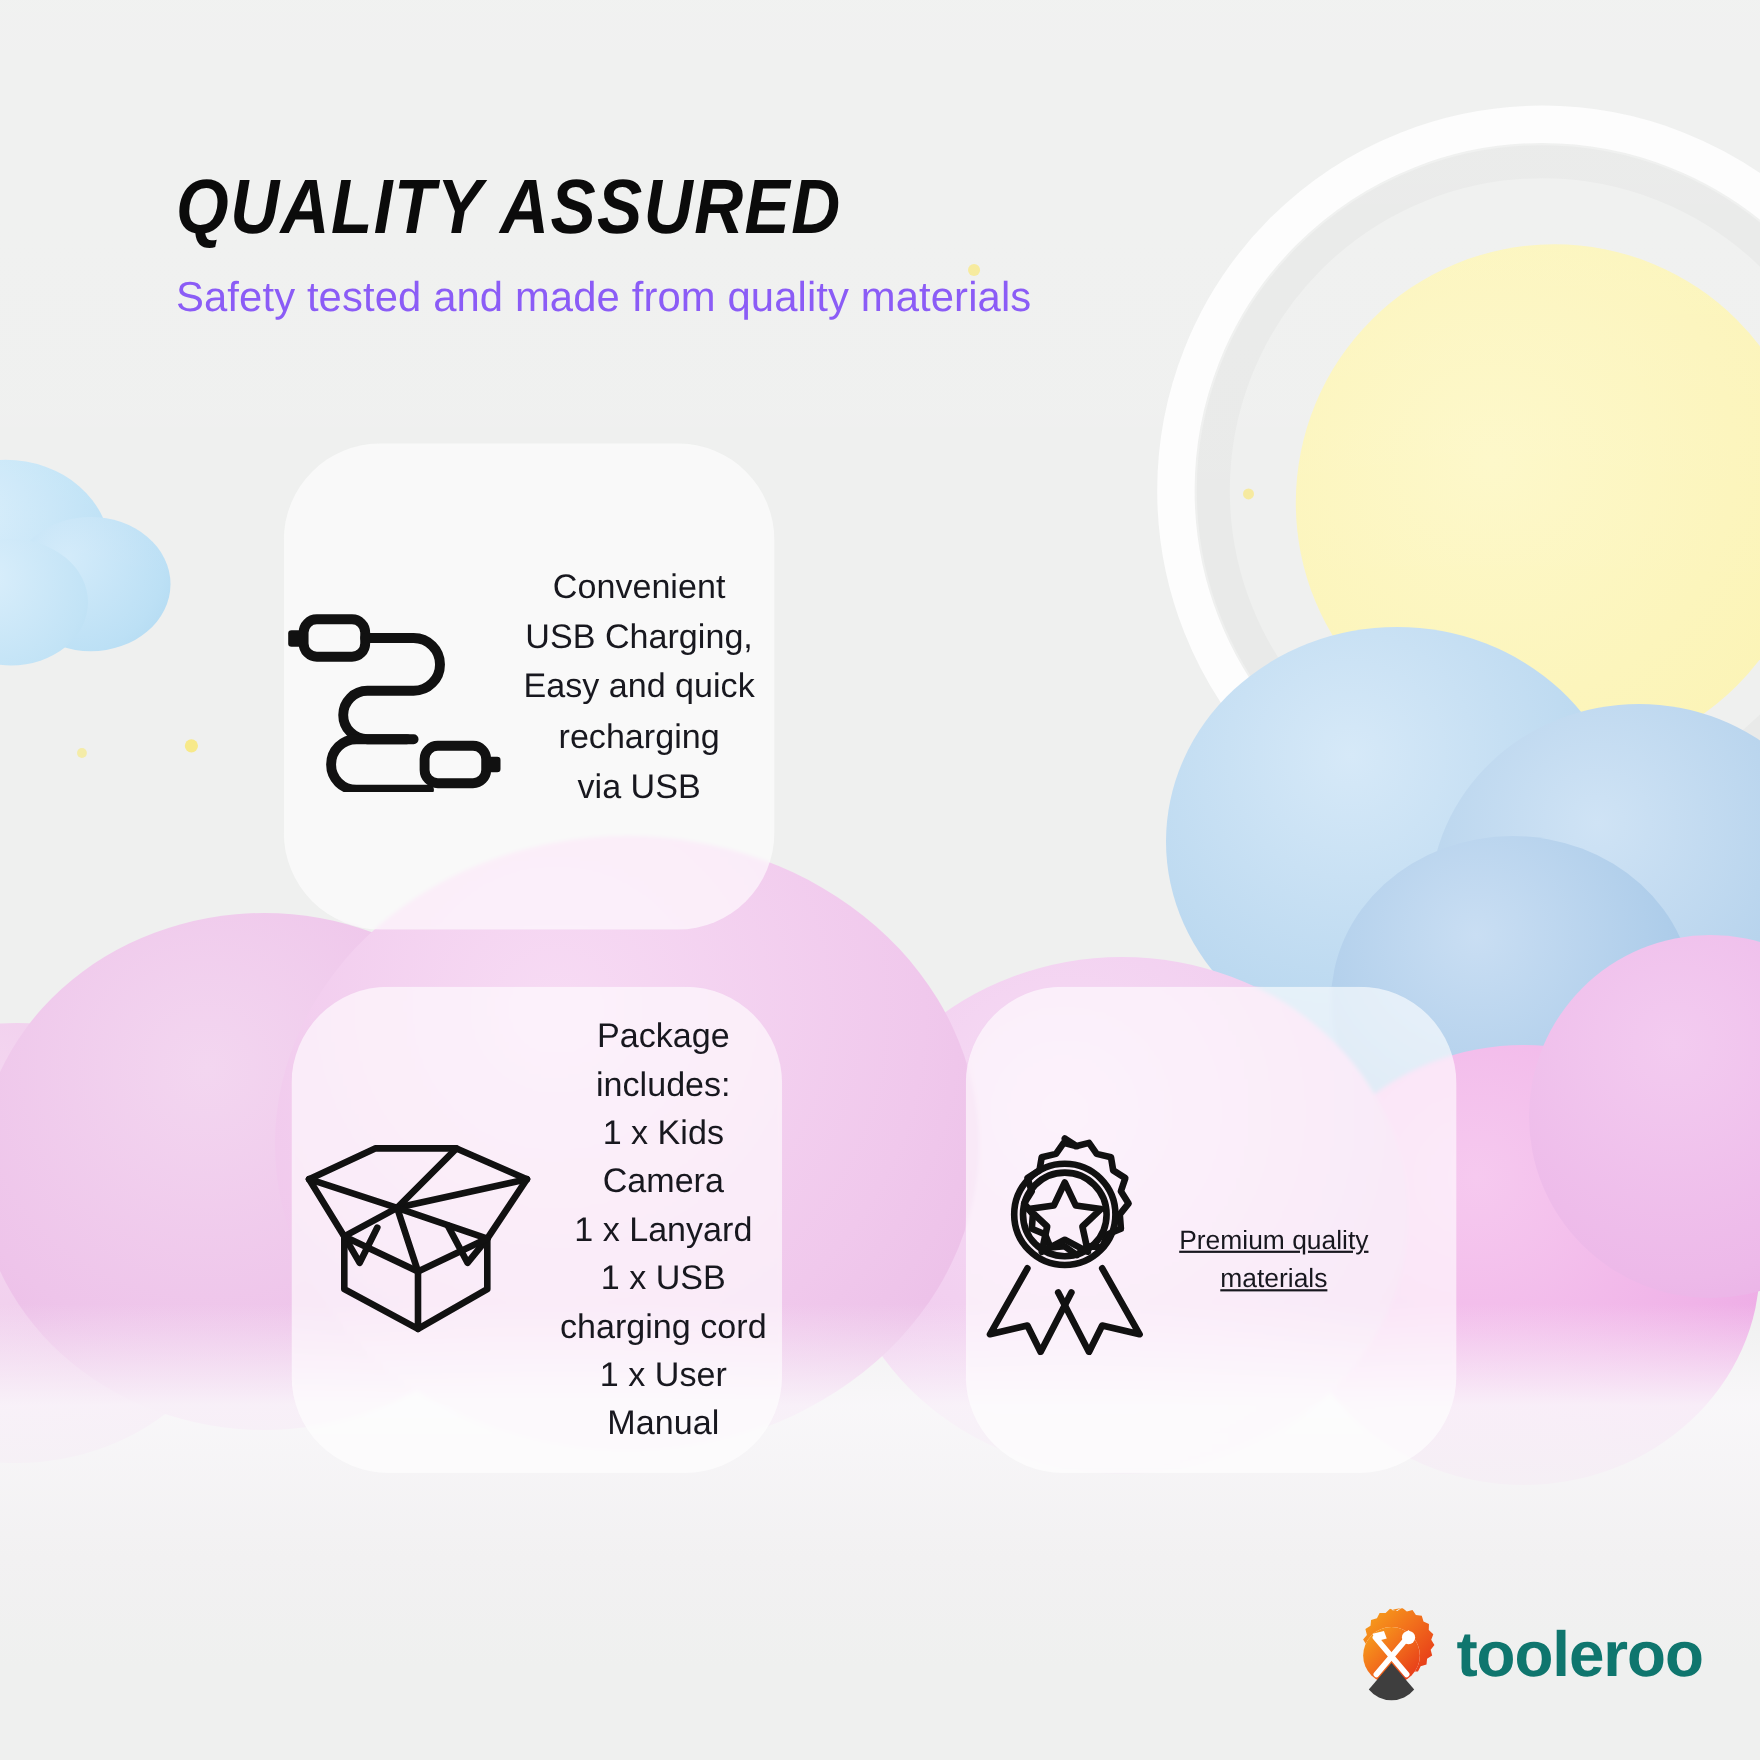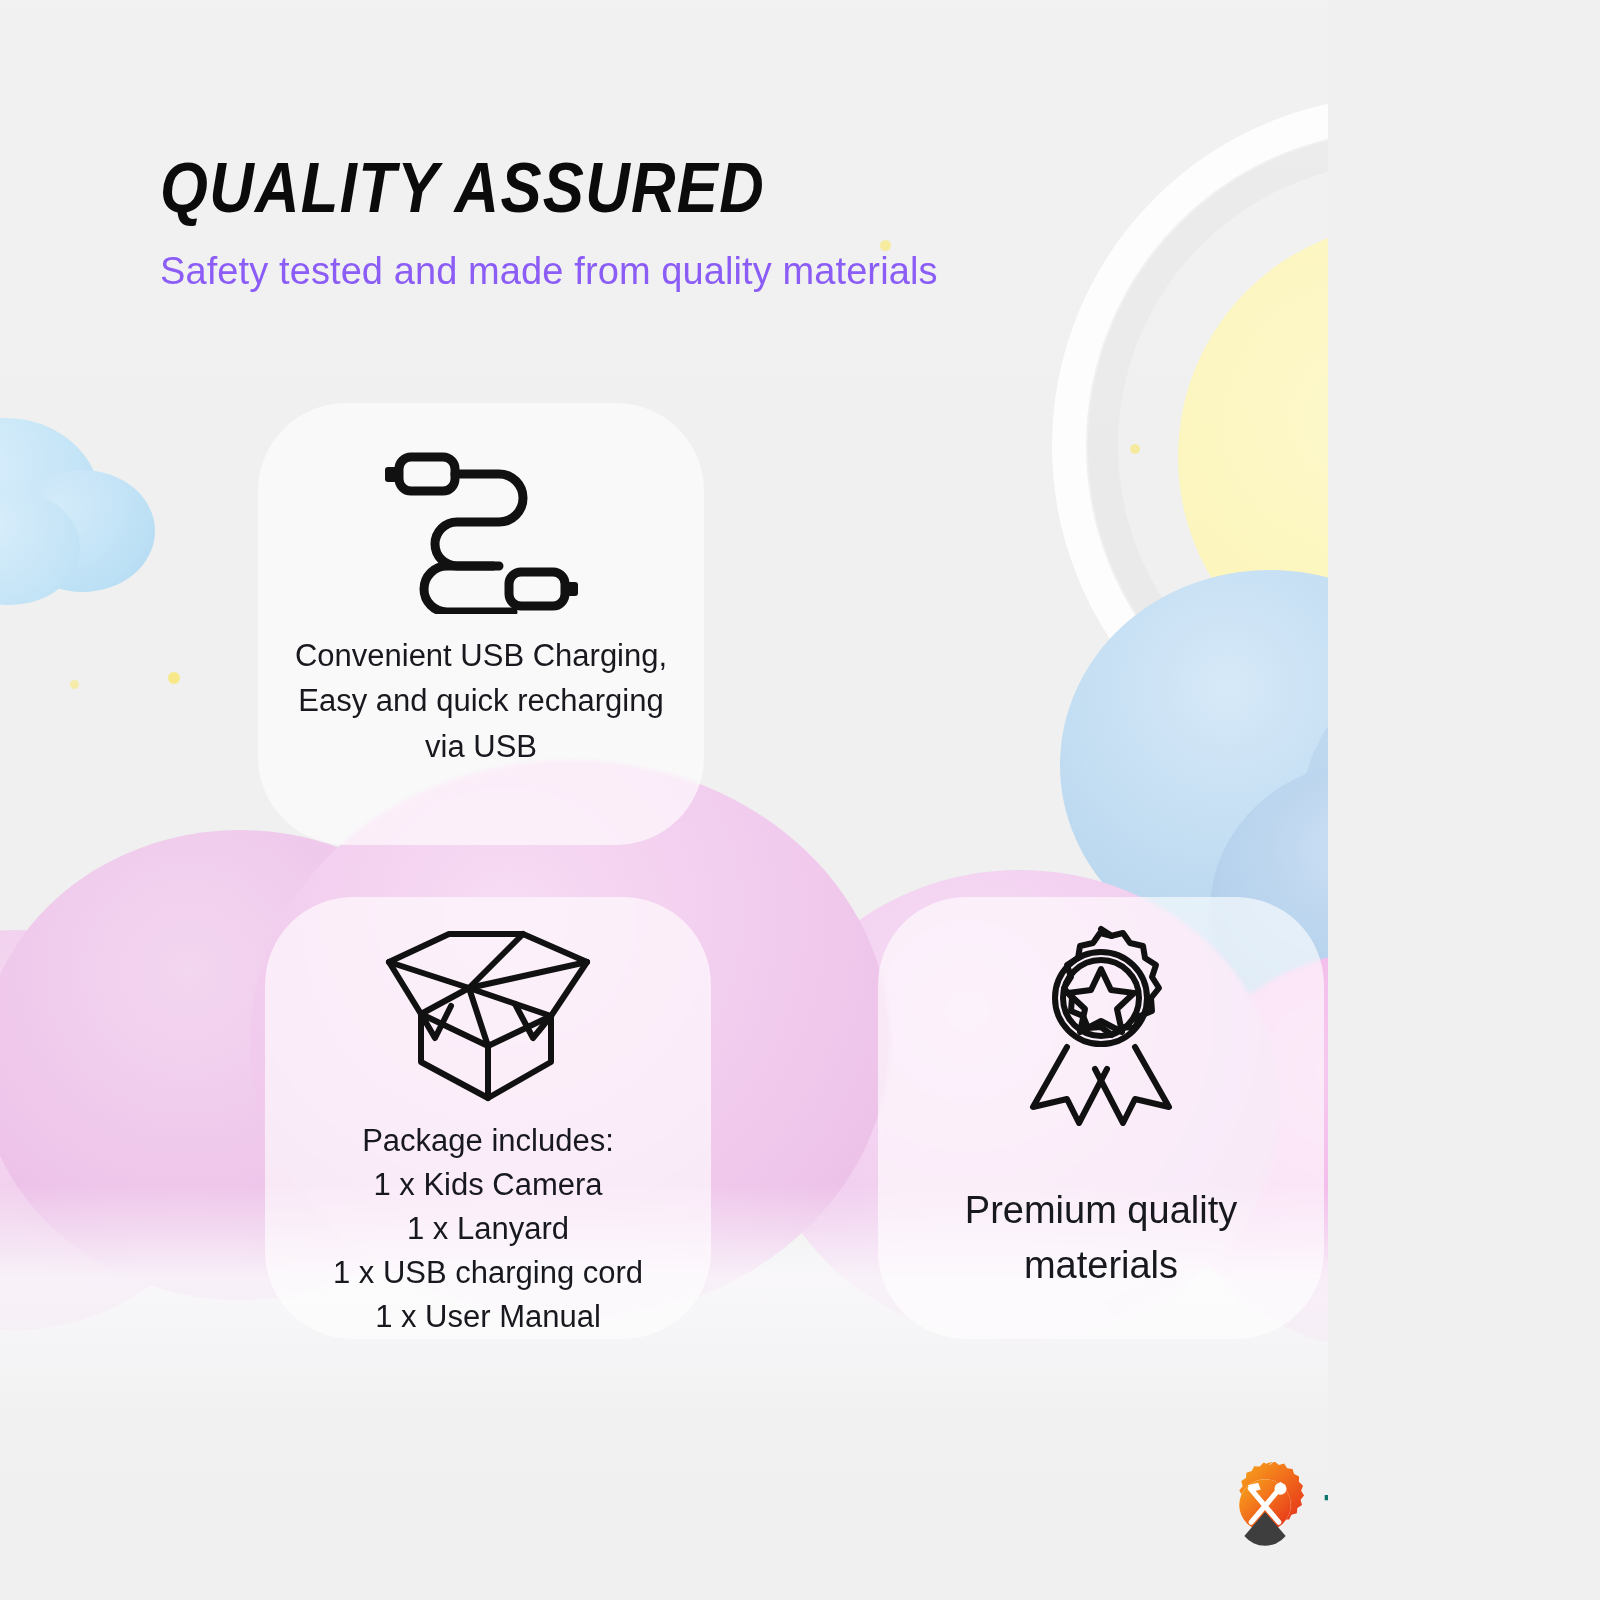--- a/index.html
+++ b/index.html
@@ -4,21 +4,21 @@
 <style>
   * { margin:0; padding:0; box-sizing:border-box; }
   html, body {
     width:1600px; height:1600px;
     overflow:hidden;
     background:#f0f0f0;
     font-family:"Liberation Sans", sans-serif;
   }
   #stage {
     position:relative;
-    width:1328px; height:1600px;
+    width:1600px; height:1600px;
     background:#eff0ef;
     overflow:hidden;
   }
 
   
   .bg-layer { position:absolute; inset:0; overflow:hidden; pointer-events:none; }
 
   .sun {
     position:absolute;
     left:1178px; top:222px;
@@ -115,21 +115,21 @@
 
   
   .cards { position:absolute; inset:0; }
   .card {
     position:absolute;
     width:446px;
     border-radius:88px;
     background:rgba(255,255,255,0.62);
     backdrop-filter:blur(2px);
     display:flex;
-    flex-direction:column;
+    flex-direction:row;
     align-items:center;
   }
   .card.c1 { left:258px; top:403px;  height:442px; }
   .card.c2 { left:878px; top:403px;  height:442px; }
   .card.c3 { left:265px; top:897px;  height:442px; }
   .card.c4 { left:878px; top:897px;  height:442px; }
 
   .icon-wrap {
     display:flex; align-items:center; justify-content:center;
     height:215px;
@@ -142,21 +142,21 @@
   .card-text {
     text-align:center;
     font-size:31px;
     line-height:1.46;
     color:#18181f;
     padding:0 14px;
     white-space:pre-line;
   }
   .card.c2 .card-text { font-size:30px; line-height:1.5; }
   .card.c3 .card-text { font-size:31px; line-height:1.42; }
-  .card.c4 .card-text { font-size:38px; line-height:1.45; padding-top:56px; }
+  .card.c4 .card-text { font-size:24px; line-height:1.45; padding-top:56px;text-decoration:underline; }
 
   
   .logo {
     position:absolute;
     left:1222px; top:1462px;
     display:flex; align-items:center; gap:16px;
   }
   .logo-mark { width:86px; height:86px; flex:0 0 auto; }
   .logo-text {
     font-size:58px;

